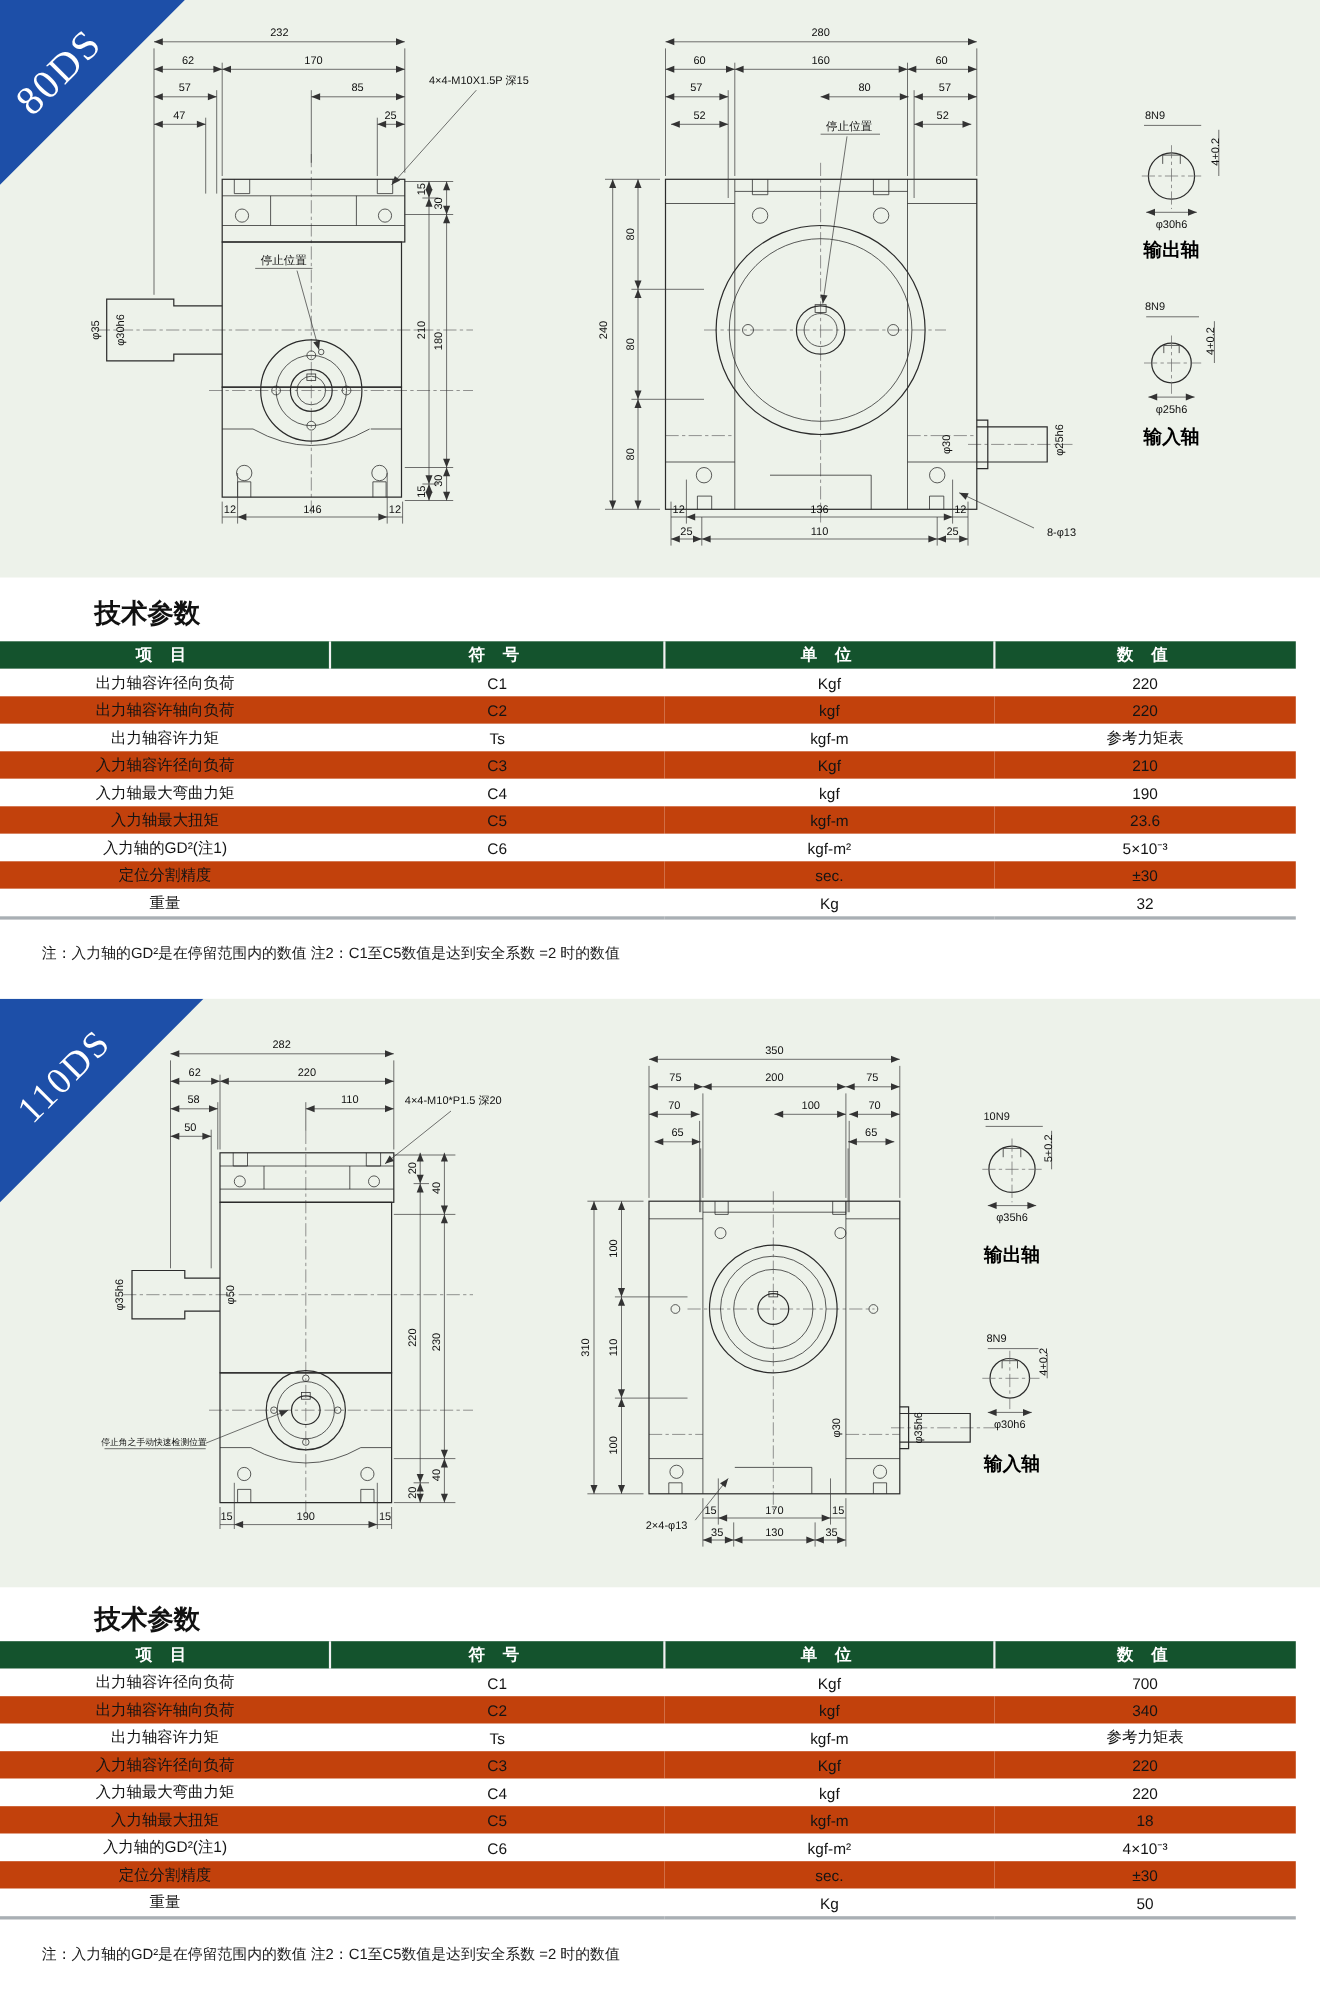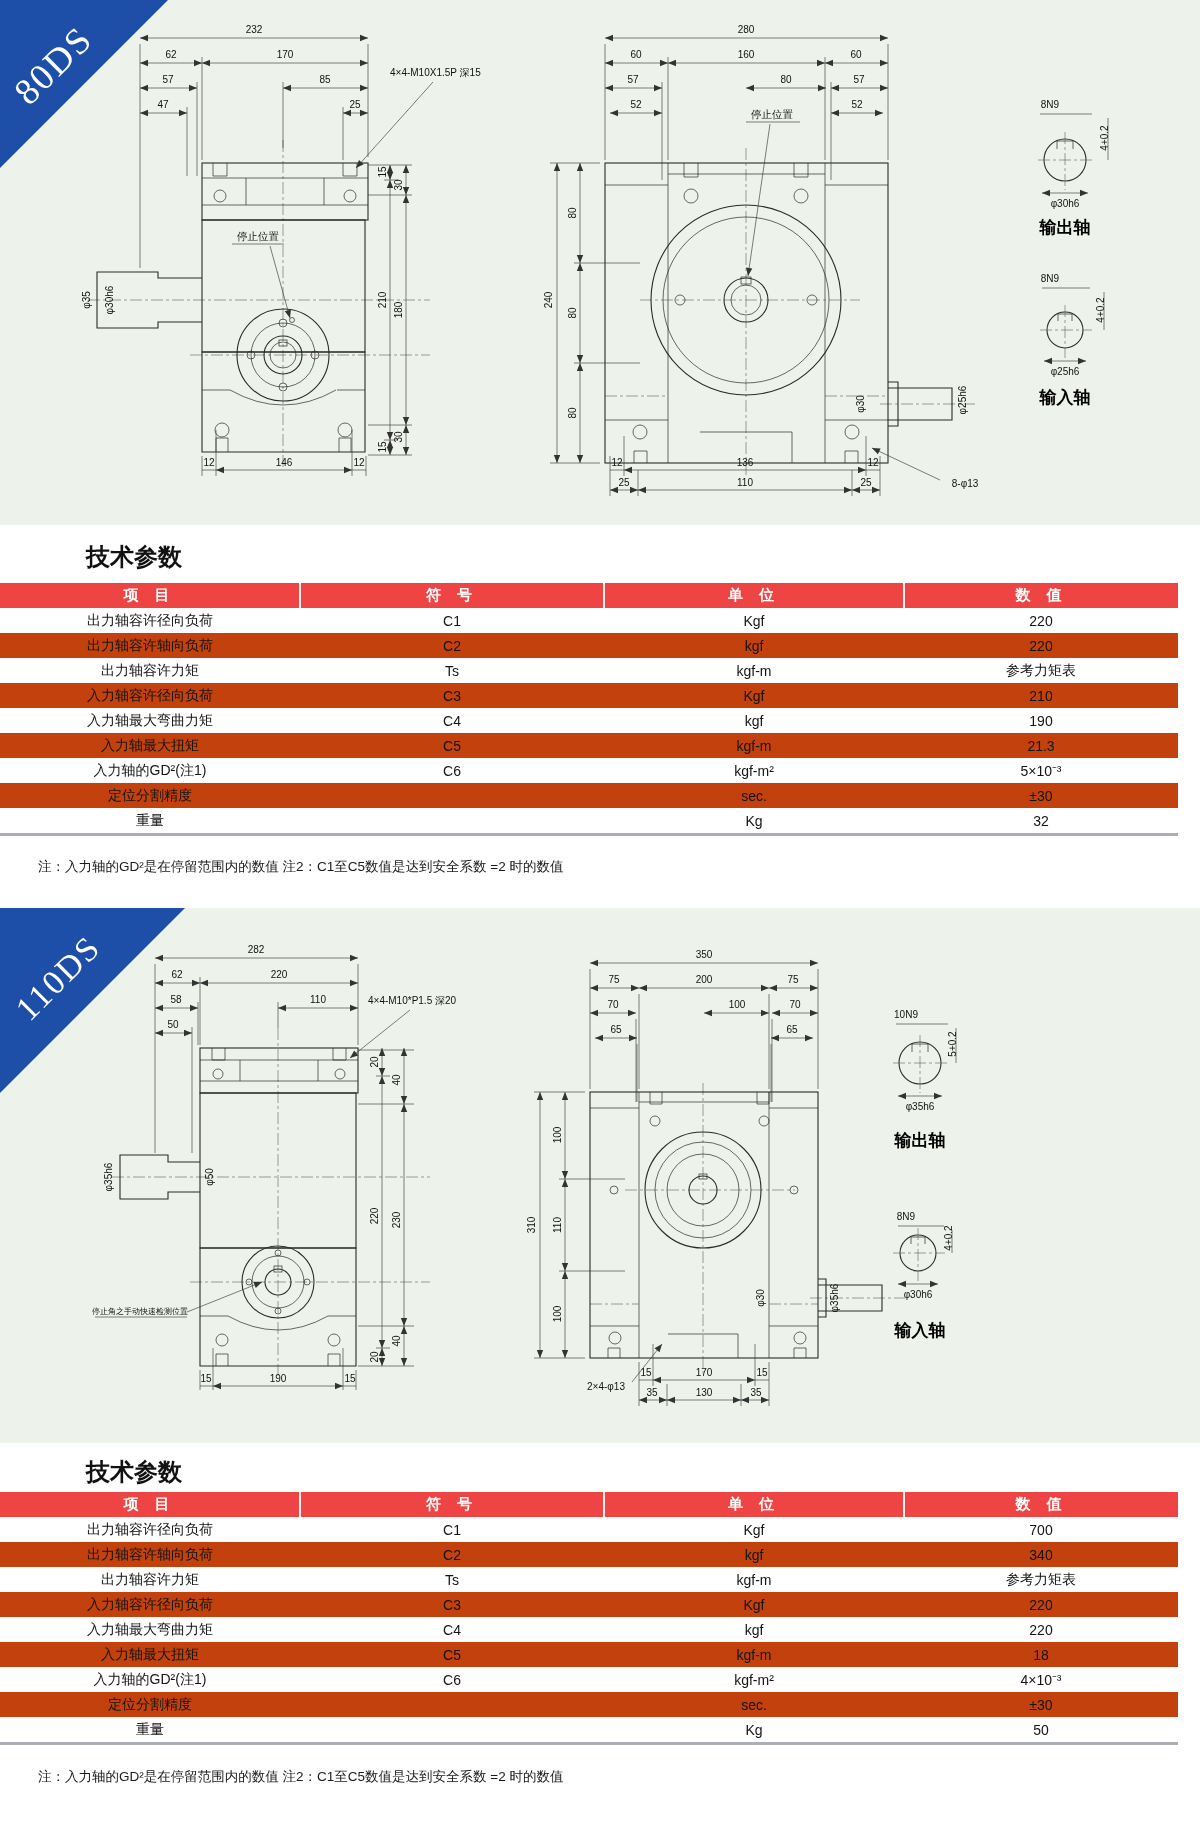--- a/index.html
+++ b/index.html
@@ -8,21 +8,21 @@
   .panel{position:absolute;left:0;width:1200px;background:#edf2ea;}
   #panel1{top:0;height:525px;}
   #panel2{top:908px;height:535px;}
   .sec-title{position:absolute;left:38px;font-size:24px;font-weight:bold;color:#111;margin-left:48px;}
   #title1{top:541px;}
   #title2{top:1456px;}
   table.tbl{position:absolute;left:0;width:1178px;border-collapse:collapse;table-layout:fixed;
             border-bottom:3px solid #a9afb4;}
   #table1{top:583px;}
   #table2{top:1492px;}
-  .tbl th{background:#ef4444;color:#fff;font-weight:bold;font-size:15px;height:25px;
+  .tbl th{background:#14532d;color:#fff;font-weight:bold;font-size:15px;height:25px;
           letter-spacing:6px;border-left:2px solid #f2f2f2;padding:0;}
   .tbl th:first-child{border-left:none;}
   .tbl td{height:25px;text-align:center;font-size:14px;padding:0;color:#141414;}
   .tbl tr.alt{background:#c2410c;}
   .tbl tr{background:#fff;}
   .note{position:absolute;left:38px;font-size:13.5px;font-weight:400;color:#1a1a1a;}
   #note1{top:858px;}
   #note2{top:1768px;}
   
   svg{display:block;}
@@ -268,21 +268,21 @@
         <tr>
           <td>入力轴最大弯曲力矩</td>
           <td>C4</td>
           <td>kgf</td>
           <td>190</td>
         </tr>
         <tr class="alt">
           <td>入力轴最大扭矩</td>
           <td>C5</td>
           <td>kgf-m</td>
-          <td>21.3</td>
+          <td>23.6</td>
         </tr>
         <tr>
           <td>入力轴的GD²(注1)</td>
           <td>C6</td>
           <td>kgf-m²</td>
           <td>5×10⁻³</td>
         </tr>
         <tr class="alt">
           <td>定位分割精度</td>
           <td></td>

